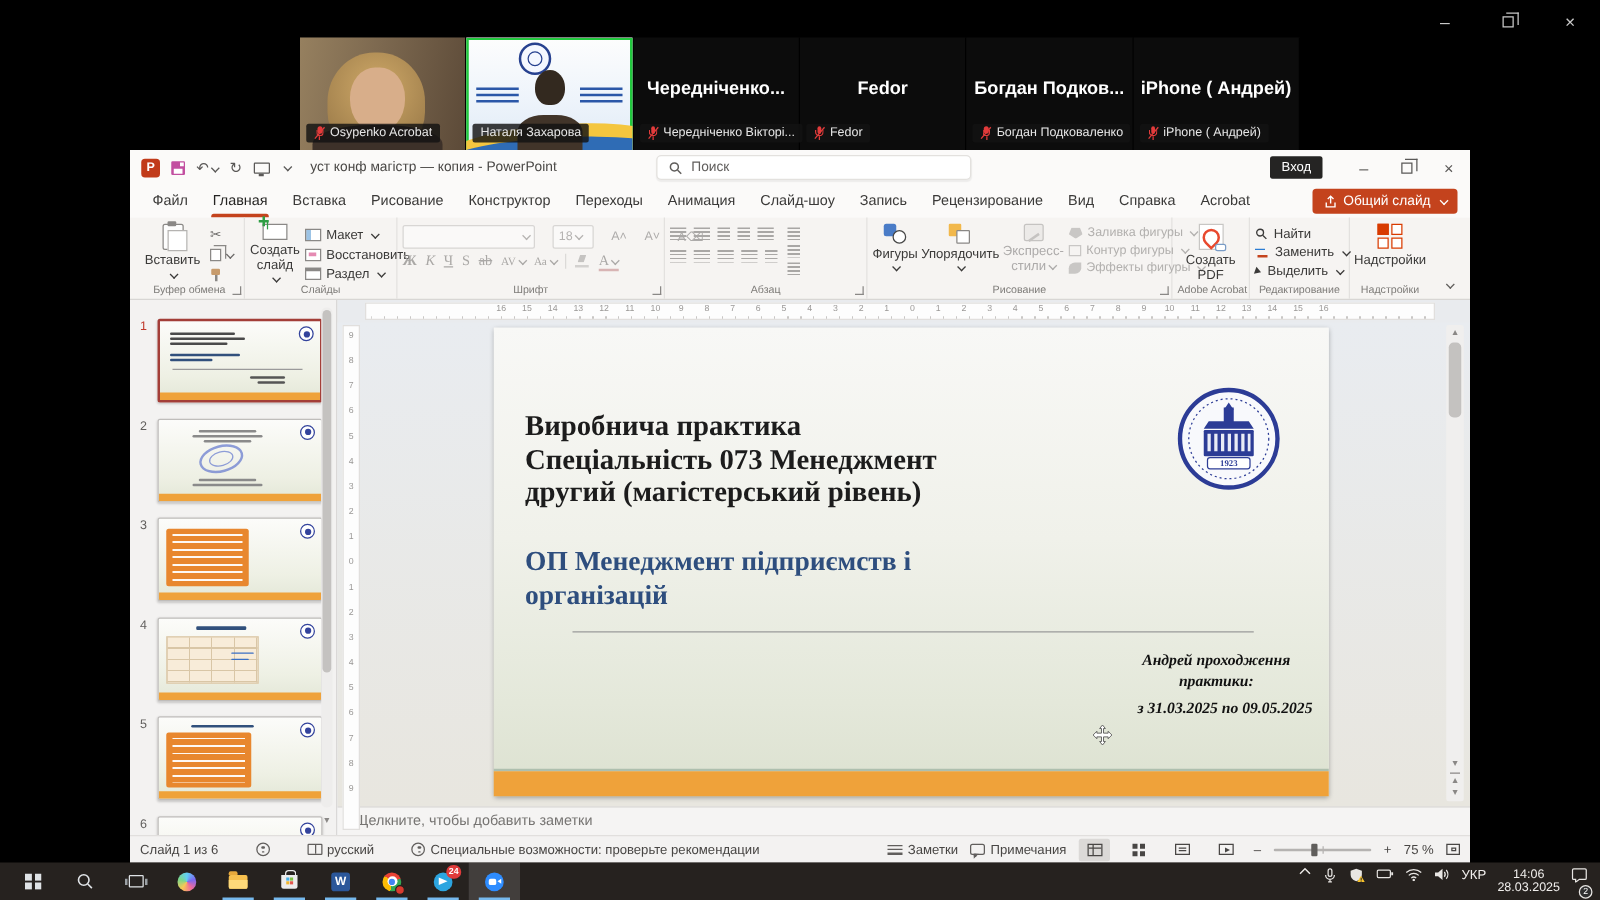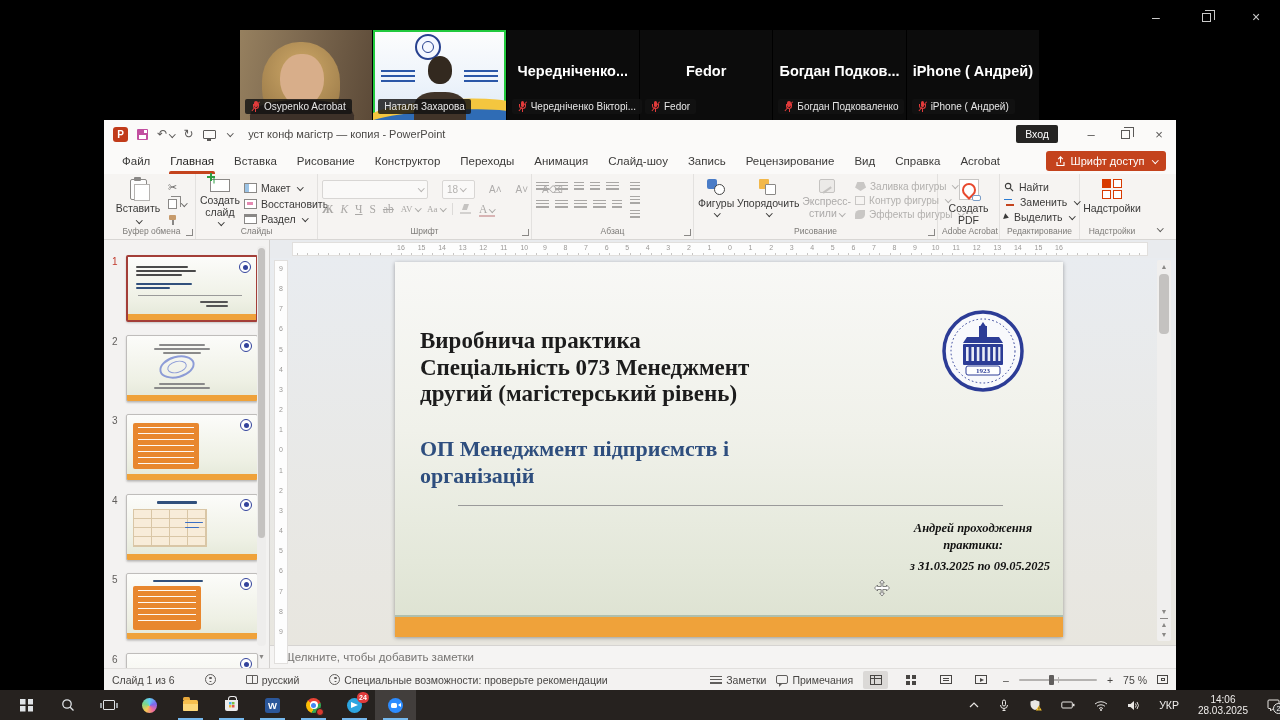--- a/index.html
+++ b/index.html
@@ -261,21 +261,21 @@
           display:flex;align-items:center;justify-content:center;}
   .i-chrome{width:15px;height:15px;border-radius:50%;background:conic-gradient(from -50deg,#ea4335 0 120deg,#34a853 120deg 240deg,#fbbc05 240deg 360deg);position:relative;}
   .i-chrome::before{content:"";position:absolute;inset:3.5px;border-radius:50%;background:#fff;}
   .i-chrome::after{content:"";position:absolute;inset:5px;border-radius:50%;background:#4285f4;}
   .i-telegram{width:15px;height:15px;border-radius:50%;background:#2ca5e0;position:relative;}
   .i-telegram::after{content:"";position:absolute;left:4px;top:4.5px;width:0;height:0;border-left:7px solid #fff;border-top:3px solid transparent;border-bottom:3px solid transparent;}
   .i-zoom{width:15px;height:15px;border-radius:50%;background:#2d8cff;position:relative;}
   .i-zoom::before{content:"";position:absolute;left:3px;top:5px;width:6px;height:5px;background:#fff;border-radius:1.5px;}
   .i-zoom::after{content:"";position:absolute;right:2px;top:5px;width:0;height:0;border-right:3px solid #fff;border-top:2.5px solid transparent;border-bottom:2.5px solid transparent;}
   .i-search-svg{display:flex;}
-  .tray{margin-left:auto;display:flex;align-items:center;gap:19px;color:#e8e6e3;}
+  .tray{margin-left:auto;display:flex;gap:9px;padding-right:10px;color:#e8e6e3;}
   .lang{font-size:10.5px;color:#f0eeec;}
   .clock{font-size:10px;line-height:11px;text-align:center;color:#f0eeec;}
   .ntf{position:relative;display:flex;}
   .nbadge{position:absolute;right:-4px;bottom:-3px;min-width:11px;height:11px;border-radius:6px;background:#2f2f2f;border:1px solid #e8e6e3;
           color:#fff;font-size:7px;line-height:10px;text-align:center;padding:0 1px;}
 </style>
 </head>
 <body>
 
 <div id="screen">
@@ -382,20 +382,27 @@
     <div class="titlebar">
       <div class="qat">
         <span class="ppticon">P</span>
         <span class="floppy"></span>
         <span class="qg"><span>↶</span><span class="chev"></span></span>
         <span class="qg">↻</span>
         <span class="ic-monitor"></span>
         <span class="chev" style="color:#5a5857"></span>
       </div>
       <span class="doc-title">уст конф магістр — копия - PowerPoint</span>
+      <div class="searchbox">
+        <svg width="11" height="11" viewBox="0 0 11 11">
+            <circle cx="4.5" cy="4.5" r="3.2" stroke="#605e5c" fill="none" stroke-width="1.2"></circle>
+            <path d="M7 7l3 3" stroke="#605e5c" stroke-width="1.2"></path>
+          </svg>
+        <span>Поиск</span>
+      </div>
       <div class="tb-right">
         <span class="signin">Вход</span>
         <span class="wbtn">–</span>
         <span class="wbtn">
             <span class="gl-restore2"></span>
           </span>
         <span class="wbtn">×</span>
       </div>
     </div>
 
@@ -413,21 +420,21 @@
           <div class="tab">Рецензирование</div>
           <div class="tab">Вид</div>
           <div class="tab">Справка</div>
           <div class="tab">Acrobat</div>
         </div>
       <div class="sharebtn">
         <svg width="11" height="11" viewBox="0 0 11 11">
             <path d="M5.5 1.2v5.5M3.2 3.2l2.3-2.3 2.3 2.3" stroke="#fff" fill="none" stroke-width="1.1"></path>
             <path d="M2 6v3.5h7V6" stroke="#fff" fill="none" stroke-width="1.1"></path>
           </svg>
-        <span>Шрифт доступ</span>
+        <span>Общий слайд</span>
           <span class="chev"></span>
       </div>
     </div>
 
     <div class="ribbon">
       <div class="rgroup" style="width:88px">
         <div class="rcontent">
           <div class="bigbtn">
             <span class="ic-paste"></span>
             <span><span>Вставить</span><br><span class="chev"></span></span>

